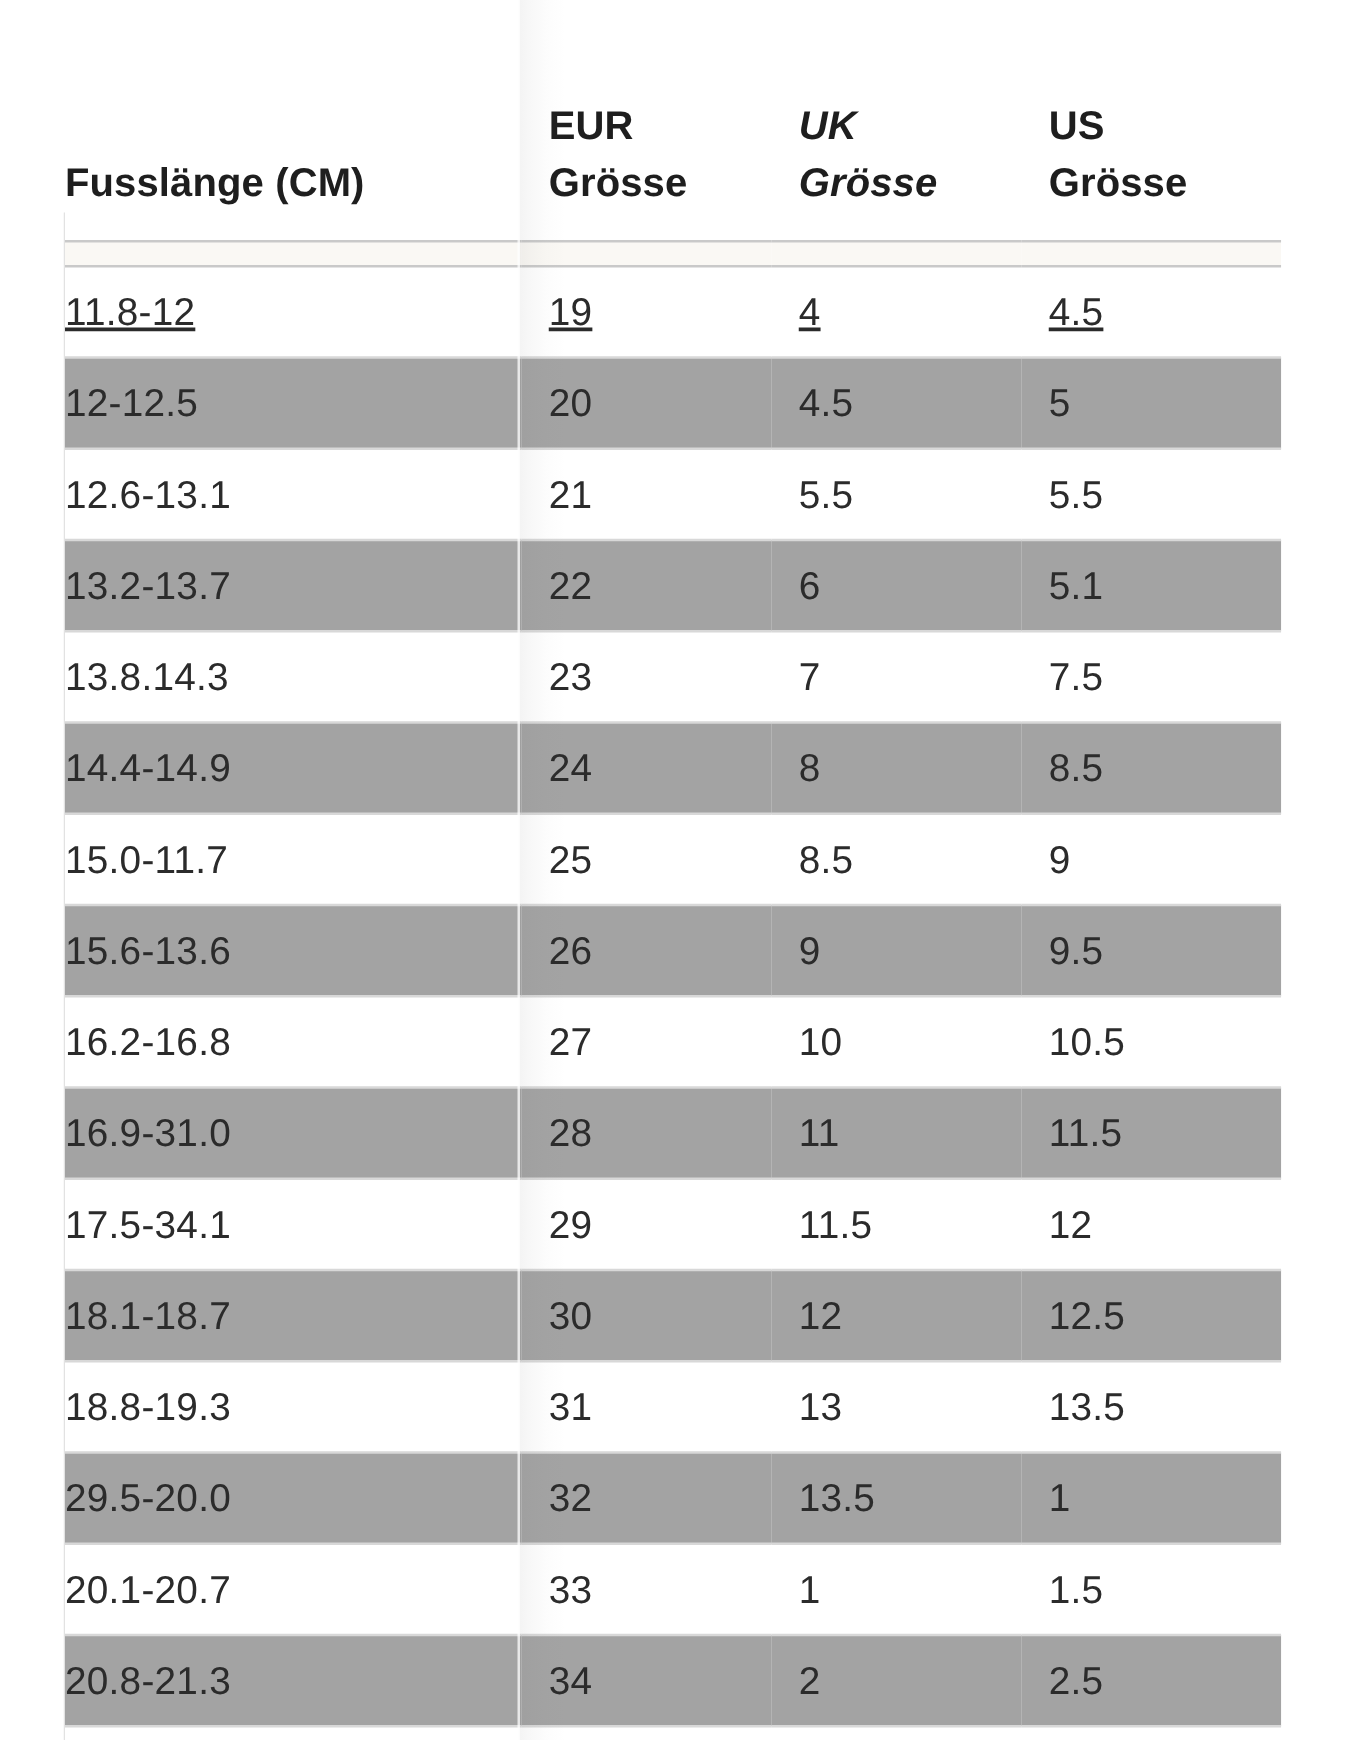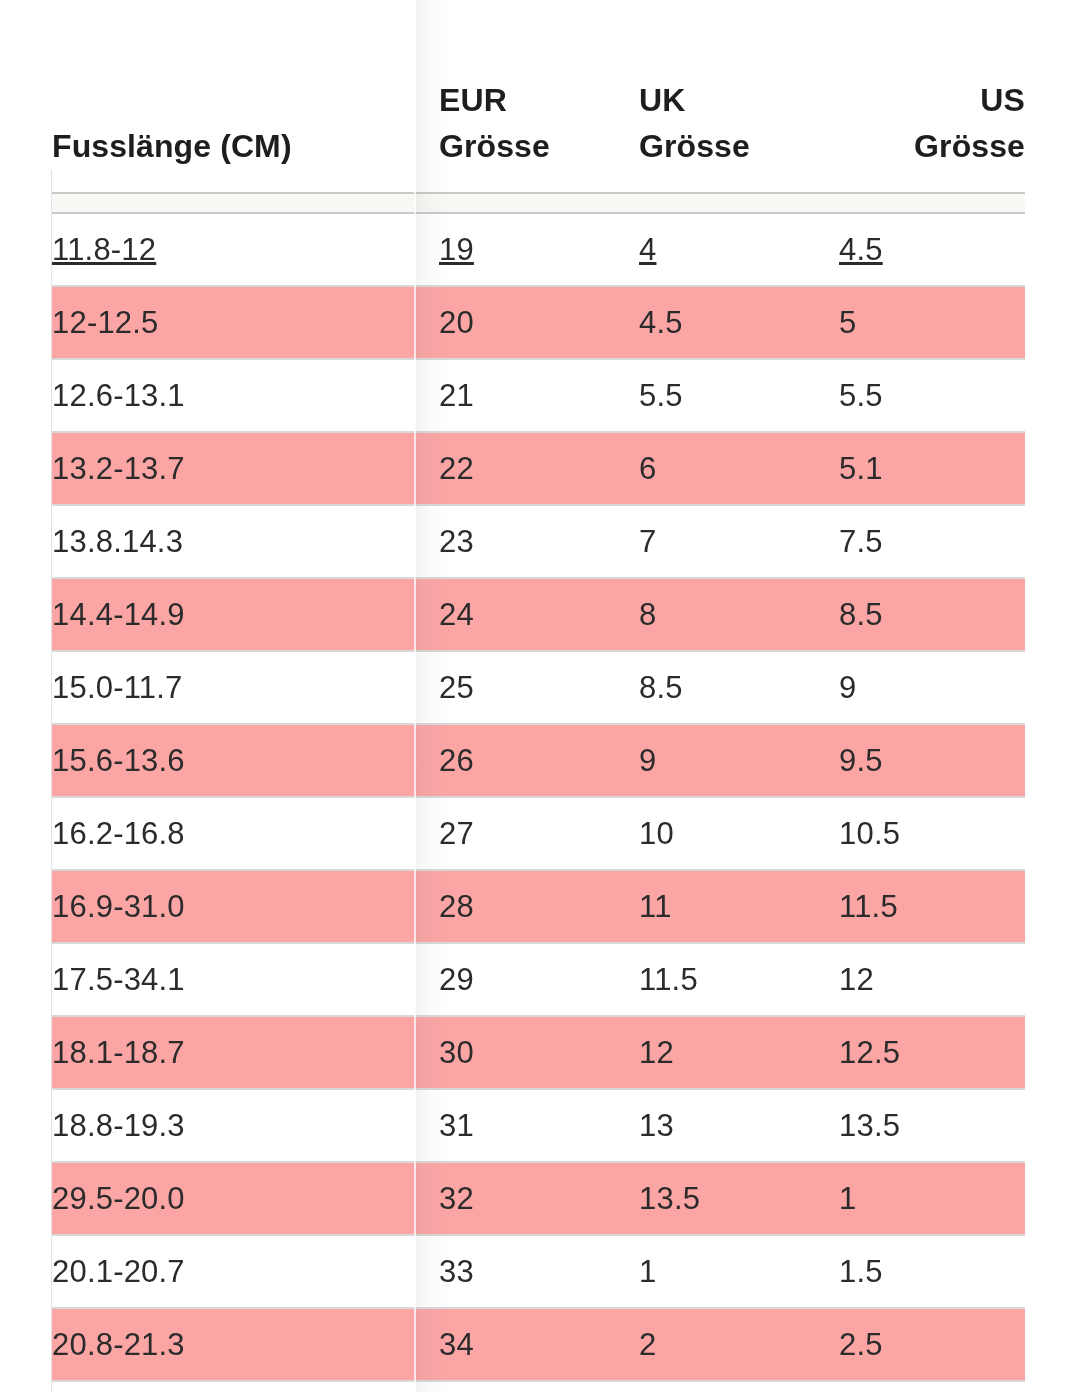--- a/index.html
+++ b/index.html
@@ -63,22 +63,22 @@
     letter-spacing: 0.1px;
     background: #ffffff;
     border: 0;
   }
   thead th .hdr-wrap {
     display: block;
     white-space: pre-line;
   }
   thead th.h-foot .hdr-wrap { padding-left: 22px; }
   thead th.h-eur  .hdr-wrap { padding-left: 22px; }
-  thead th.h-uk   .hdr-wrap { padding-left: 22px; }
-  thead th.h-us   .hdr-wrap { padding-left: 22px; text-align: right; }
+  thead th.h-uk   .hdr-wrap { padding-left: 22px; font-style: italic; }
+  thead th.h-us   .hdr-wrap { padding-left: 22px; }
 
   
   tr.spacer-row td {
     height: 18px;
     padding: 0;
     background: #faf8f4;
     border-top: 2px solid #c9c9c9;
     border-bottom: 2px solid #c9c9c9;
   }
 
@@ -89,21 +89,21 @@
     border-bottom: 2px solid #d8d8d8;
     background: #ffffff;
     font-weight: 400;
     font-size: 31px;
     color: #2b2b2b;
     letter-spacing: 0.2px;
     white-space: nowrap;
     vertical-align: middle;
   }
   tbody tr.alt td {
-    background: #fca5a5;
+    background: #a3a3a3;
   }
   tbody tr:first-child td { border-top: 0; text-decoration: underline; }
 
   
   .sticky-shadow {
     position: absolute;
     left: 363px;
     top: 0;
     width: 38px;
     height: 1392px;

